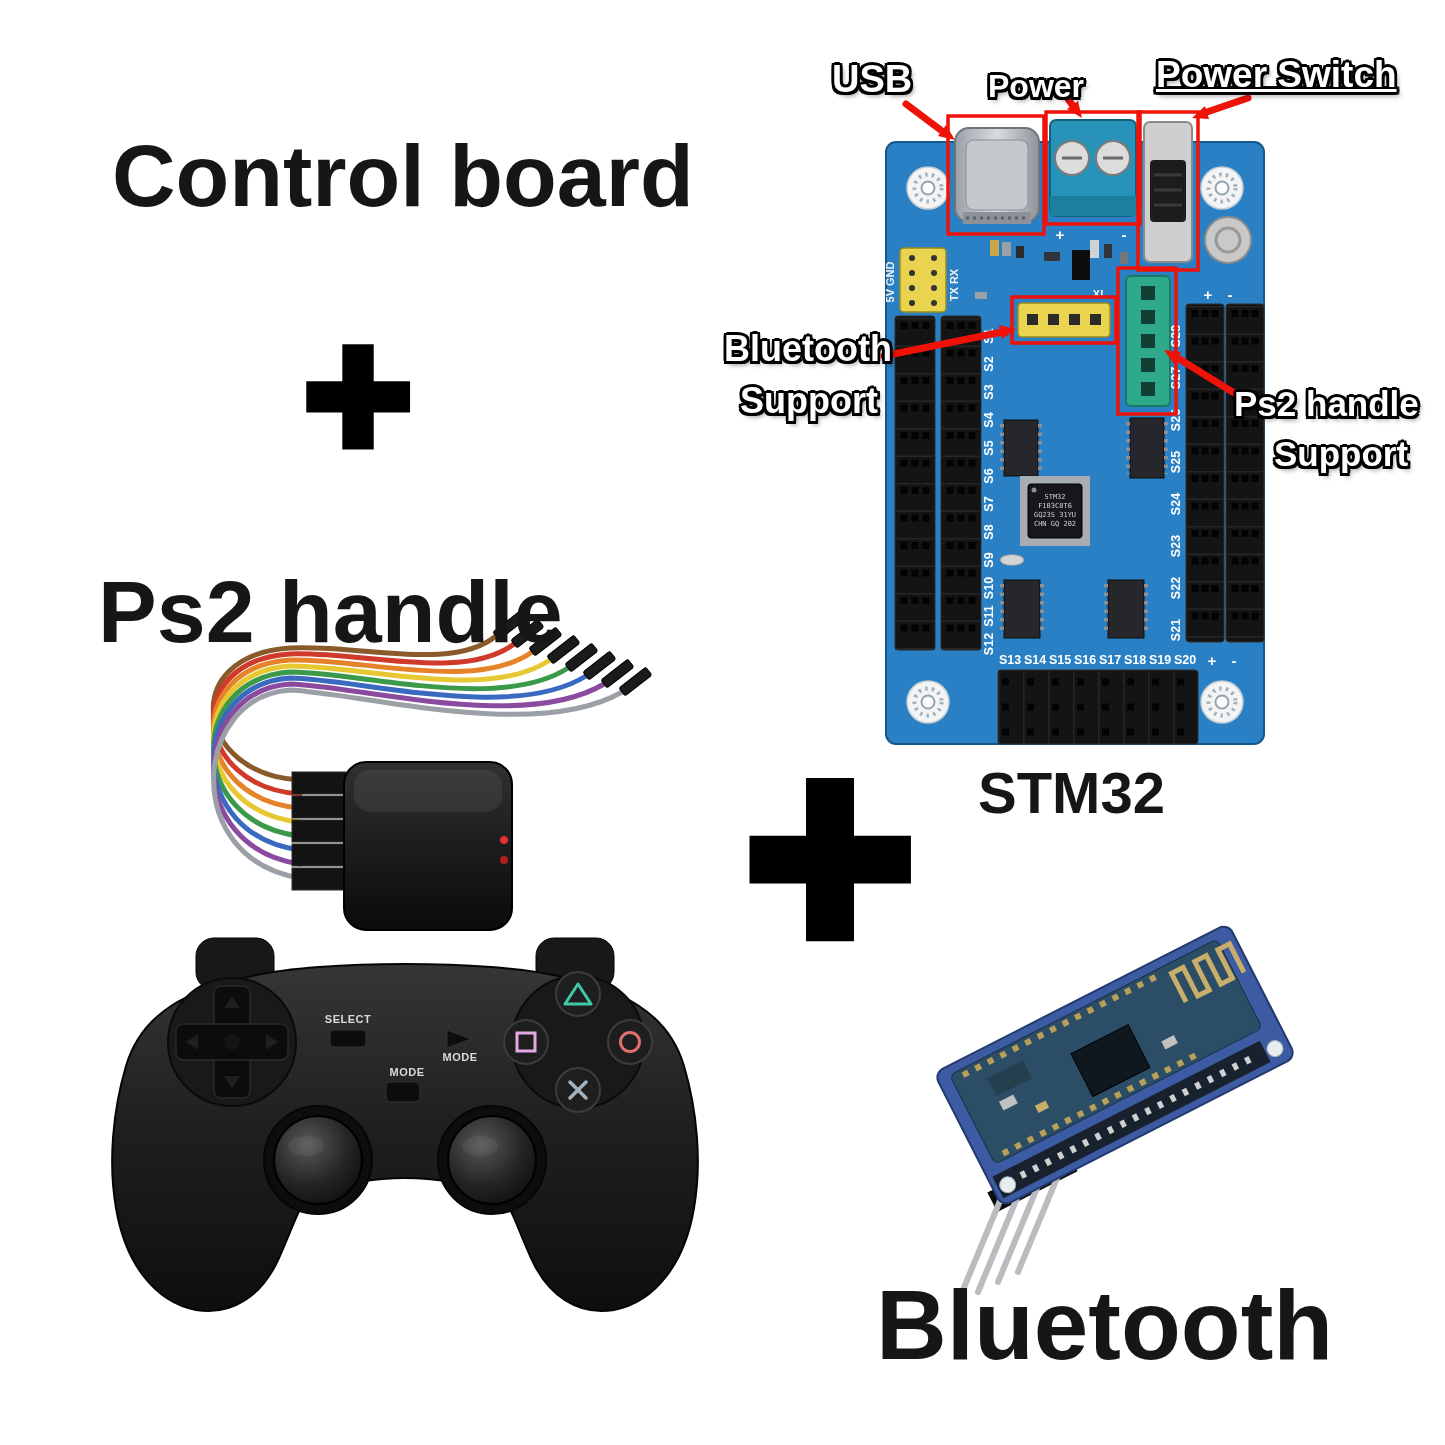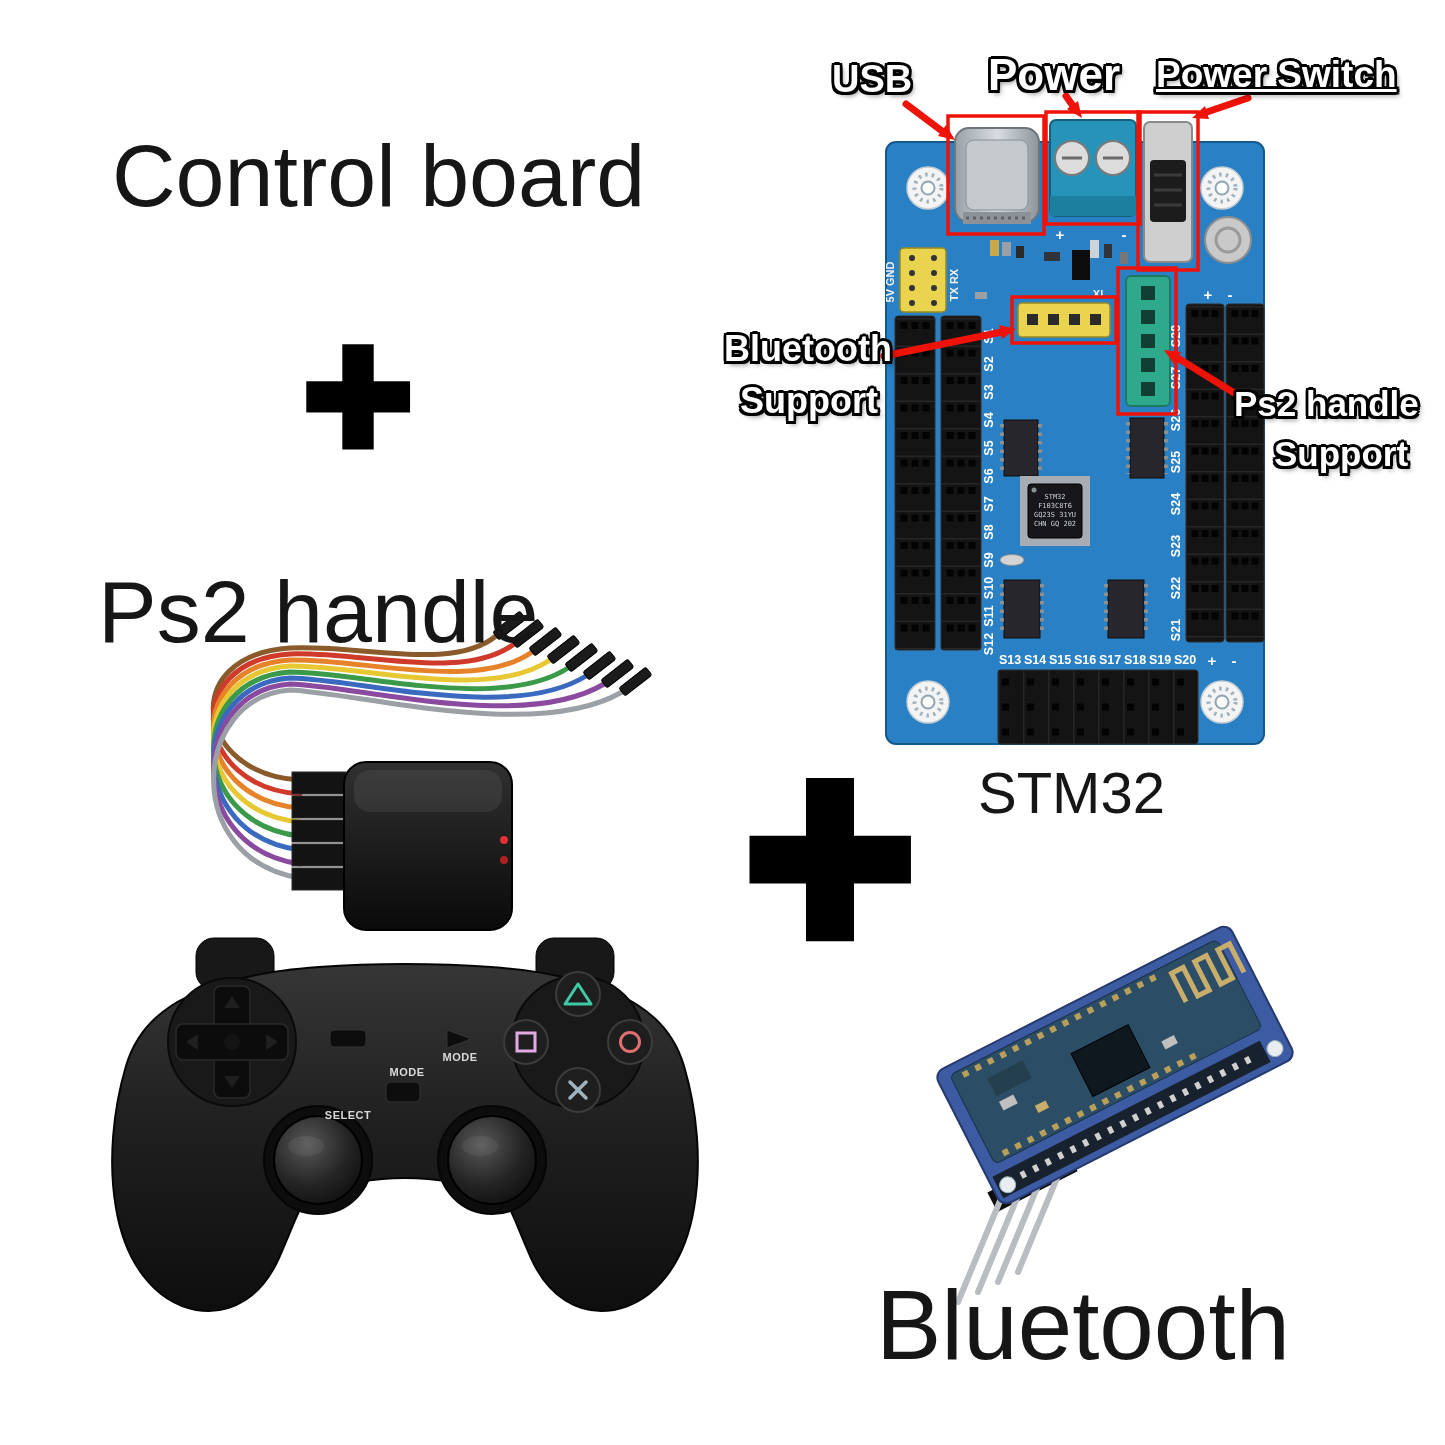--- a/index.html
+++ b/index.html
@@ -6,21 +6,21 @@
     --annotation-red:#ee1208;
     --board-blue:#2a80c4;
     --header-yellow:#e9d34f;
     --connector-green:#2fa98c;
     --module-blue:#3c5ba2;
   }
   *{margin:0;padding:0;box-sizing:border-box;}
   html,body{width:1445px;height:1445px;background:#ffffff;font-family:"Liberation Sans",sans-serif;}
   body{position:relative;overflow:hidden;}
   .abs{position:absolute;}
-  .heading{color:#161616;font-weight:400;line-height:1.05;white-space:nowrap;}
+  .heading{color:#161616;font-weight:700;line-height:1.05;white-space:nowrap;}
   .plus{display:flex;align-items:center;justify-content:center;color:#000;font-weight:700;line-height:1;-webkit-text-stroke:11px #000;}
   .plus.big{-webkit-text-stroke:16px #000;}
   .callout{color:#fff;font-weight:700;white-space:nowrap;
     text-shadow:-2.5px -2.5px 0 #000,2.5px -2.5px 0 #000,-2.5px 2.5px 0 #000,2.5px 2.5px 0 #000,
                  0 -2.8px 0 #000,0 2.8px 0 #000,-2.8px 0 0 #000,2.8px 0 0 #000,3px 4px 5px rgba(0,0,0,.45);}
   .padlabel{color:#d9d9d9;font-size:11px;font-weight:700;letter-spacing:.5px;text-align:center;}
   svg text{font-family:"Liberation Sans",sans-serif;}
   .pl{font-size:12.5px;font-weight:700;fill:#ffffff;text-anchor:middle;}
   .pm{font-size:15px;font-weight:700;fill:#ffffff;text-anchor:middle;}
   .silk{font-size:11px;font-weight:700;fill:#f0f0f0;text-anchor:middle;}
@@ -423,22 +423,22 @@
 
 <div class="abs heading" style="left:98px;top:566px;font-size:88px;">Ps2 handle</div>
 
 <div class="abs plus big" style="left:755px;top:775px;width:150px;height:160px;font-size:290px;">+</div>
 
 <div class="abs heading" style="left:978px;top:763px;font-size:58px;">STM32</div>
 
 <div class="abs heading" style="left:876px;top:1274px;font-size:98px;">Bluetooth</div>
 
 <div class="abs callout" style="left:832px;top:58px;font-size:38px;">USB</div>
-<div class="abs callout" style="left:988px;top:50px;font-size:44px;">Power</div>
+<div class="abs callout" style="left:988px;top:68px;font-size:32px;">Power</div>
 <div class="abs callout" style="left:1156px;top:54px;font-size:37px;text-decoration:underline;">Power Switch</div>
 <div class="abs callout" style="left:724px;top:328px;font-size:36px;">Bluetooth</div>
 <div class="abs callout" style="left:740px;top:380px;font-size:36px;">Support</div>
 <div class="abs callout" style="left:1234px;top:384px;font-size:35px;">Ps2 handle</div>
 <div class="abs callout" style="left:1274px;top:434px;font-size:35px;">Support</div>
 
-<div class="abs padlabel" style="left:318px;top:1109px;width:60px;">SELECT</div>
+<div class="abs padlabel" style="left:318px;top:1013px;width:60px;">SELECT</div>
 <div class="abs padlabel" style="left:432px;top:1051px;width:56px;">MODE</div>
 <div class="abs padlabel" style="left:386px;top:1066px;width:42px;">MODE</div>
 
 </body></html>

